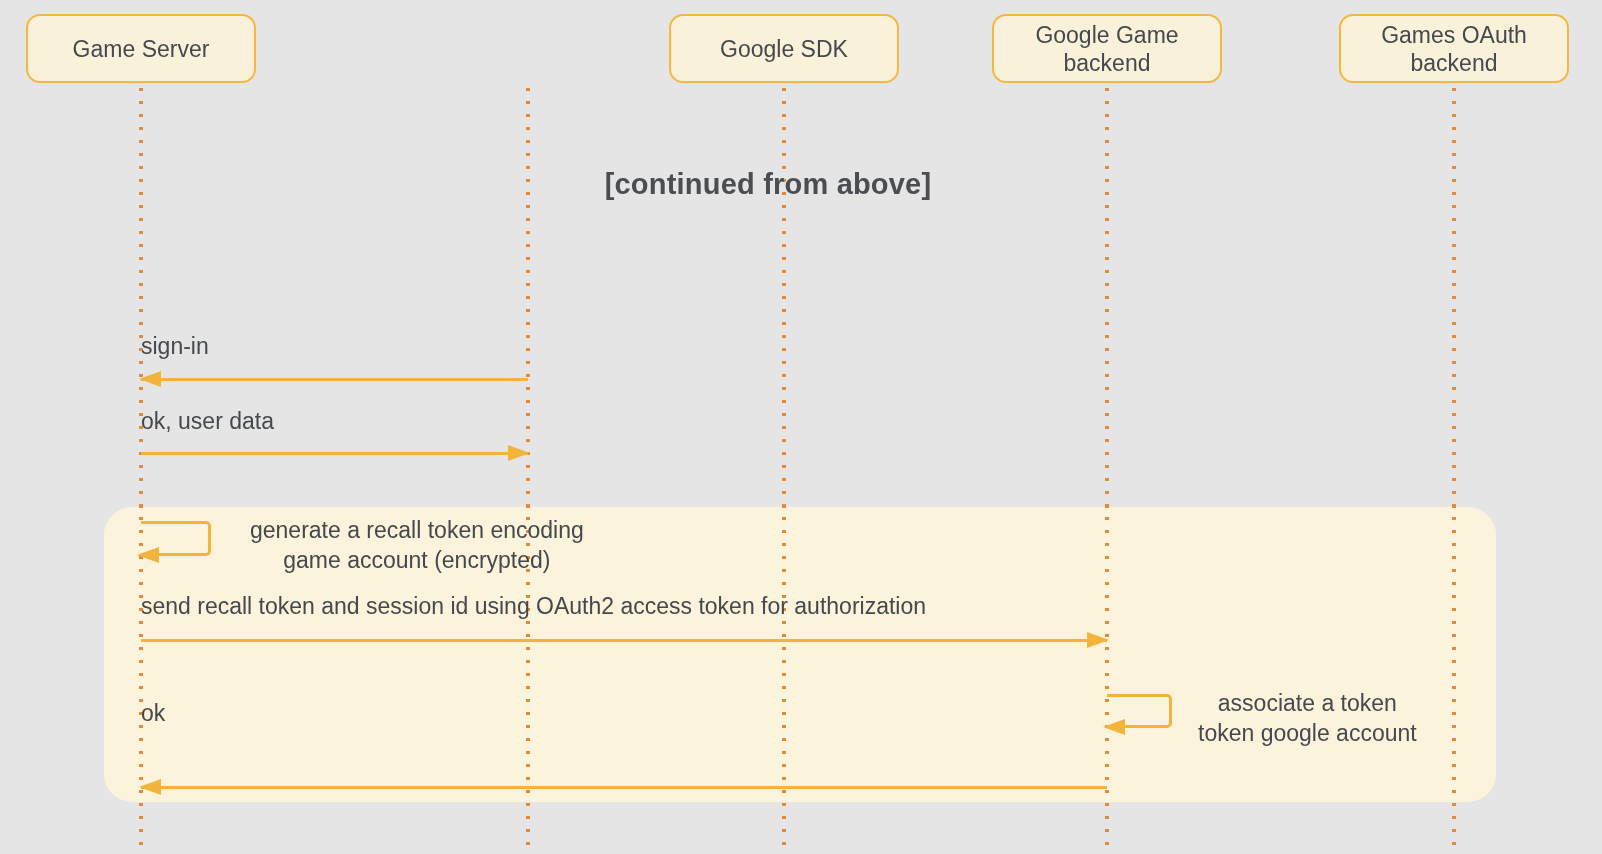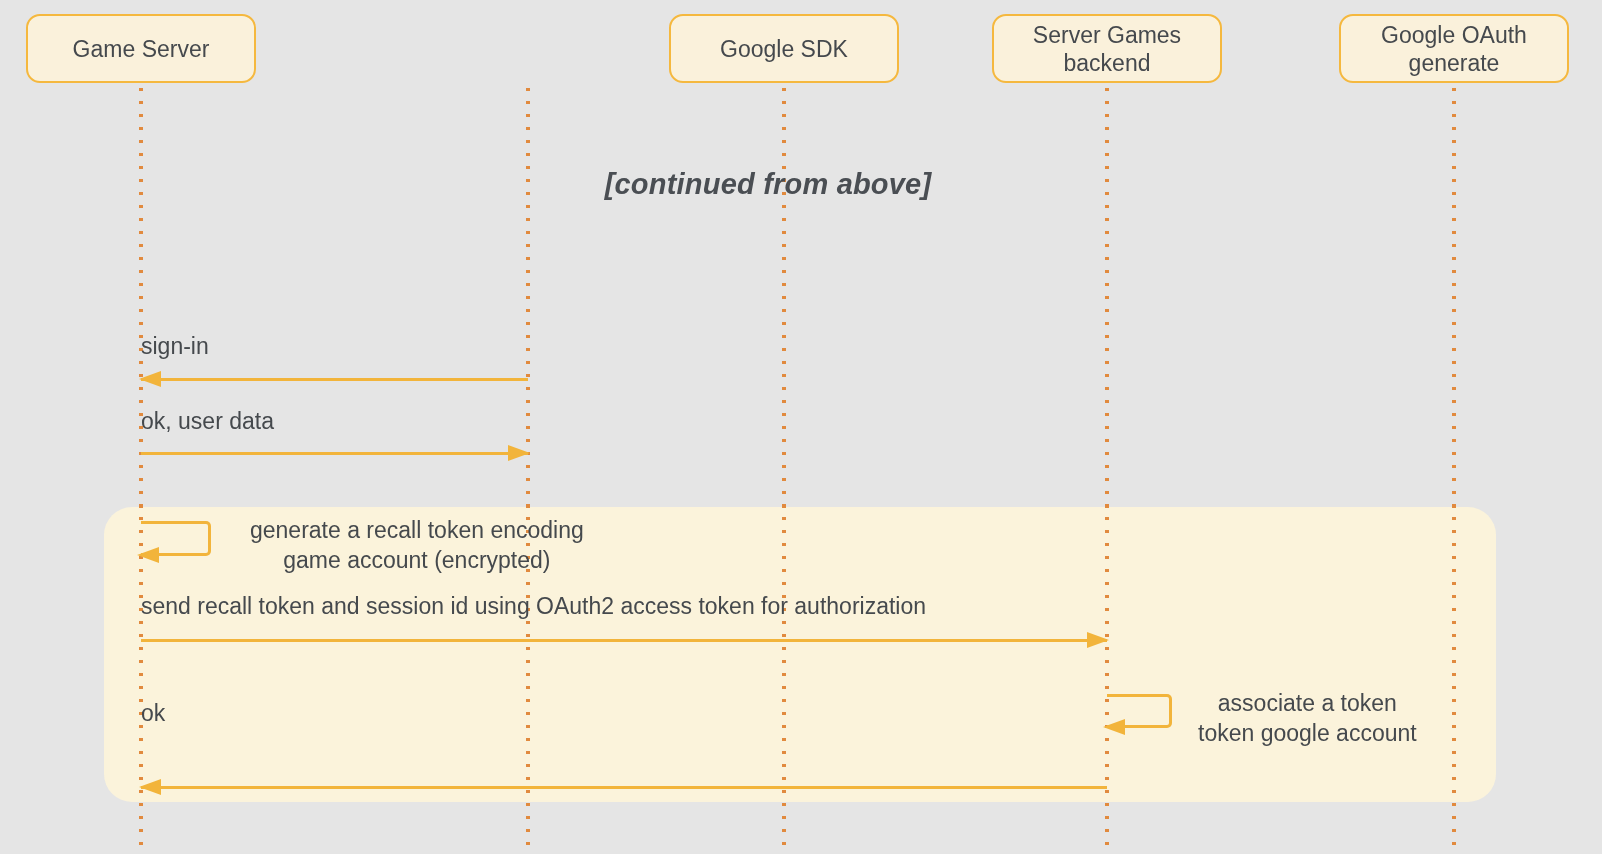--- a/index.html
+++ b/index.html
@@ -20,21 +20,21 @@
   
   .actor{
     position:absolute;top:14px;height:69px;width:230px;box-sizing:border-box;
     background:#FAF1DB;border:2.5px solid #F5B83E;border-radius:14px;
     display:flex;align-items:center;justify-content:center;text-align:center;
     font-size:23px;line-height:28px;color:#45494D;padding:0 14px;
   }
   
   .continued{
     position:absolute;left:468px;top:168px;width:600px;text-align:center;
-    font-size:29px;font-weight:bold;color:#4A4E53;letter-spacing:0.2px;font-style:italic;
+    font-size:29px;font-weight:bold;color:#4A4E53;letter-spacing:0.2px;
   }
   
   .msg-label{position:absolute;font-size:23px;color:#45494D;text-align:left;}
   .self-label{position:absolute;font-size:23px;color:#45494D;line-height:30px;text-align:center;}
   
   .arrow{position:absolute;height:3px;background:#F2B43B;}
   .head{position:absolute;width:0;height:0;border-top:8.5px solid transparent;border-bottom:8.5px solid transparent;}
   .head-left{left:-2px;top:-7.2px;border-right:22px solid #F2B43B;}
   .head-right{right:-2px;top:-7.2px;border-left:22px solid #F2B43B;}
   
@@ -61,24 +61,24 @@
   <div class="lifeline" style="left:1105px"></div>
   <div class="lifeline" style="left:1452px"></div>
 
   <div class="actor" style="left:26px">
       <span>Game Server</span>
     </div>
   <div class="actor" style="left:669px">
       <span>Google SDK</span>
     </div>
   <div class="actor" style="left:992px">
-      <span>Server Games backend</span>
+      <span>Google Game backend</span>
     </div>
   <div class="actor" style="left:1339px">
-      <span>Google OAuth generate</span>
+      <span>Games OAuth backend</span>
     </div>
 
   <div class="continued">[continued from above]</div>
 
   <div class="msg-label" style="left:141px;top:333px;width:387px">sign-in</div>
   <div class="arrow" style="left:141px;top:378px;width:387px">
     <span class="head head-left"></span>
   </div>
 
   <div class="msg-label" style="left:141px;top:408px;width:387px">ok, user data</div>

